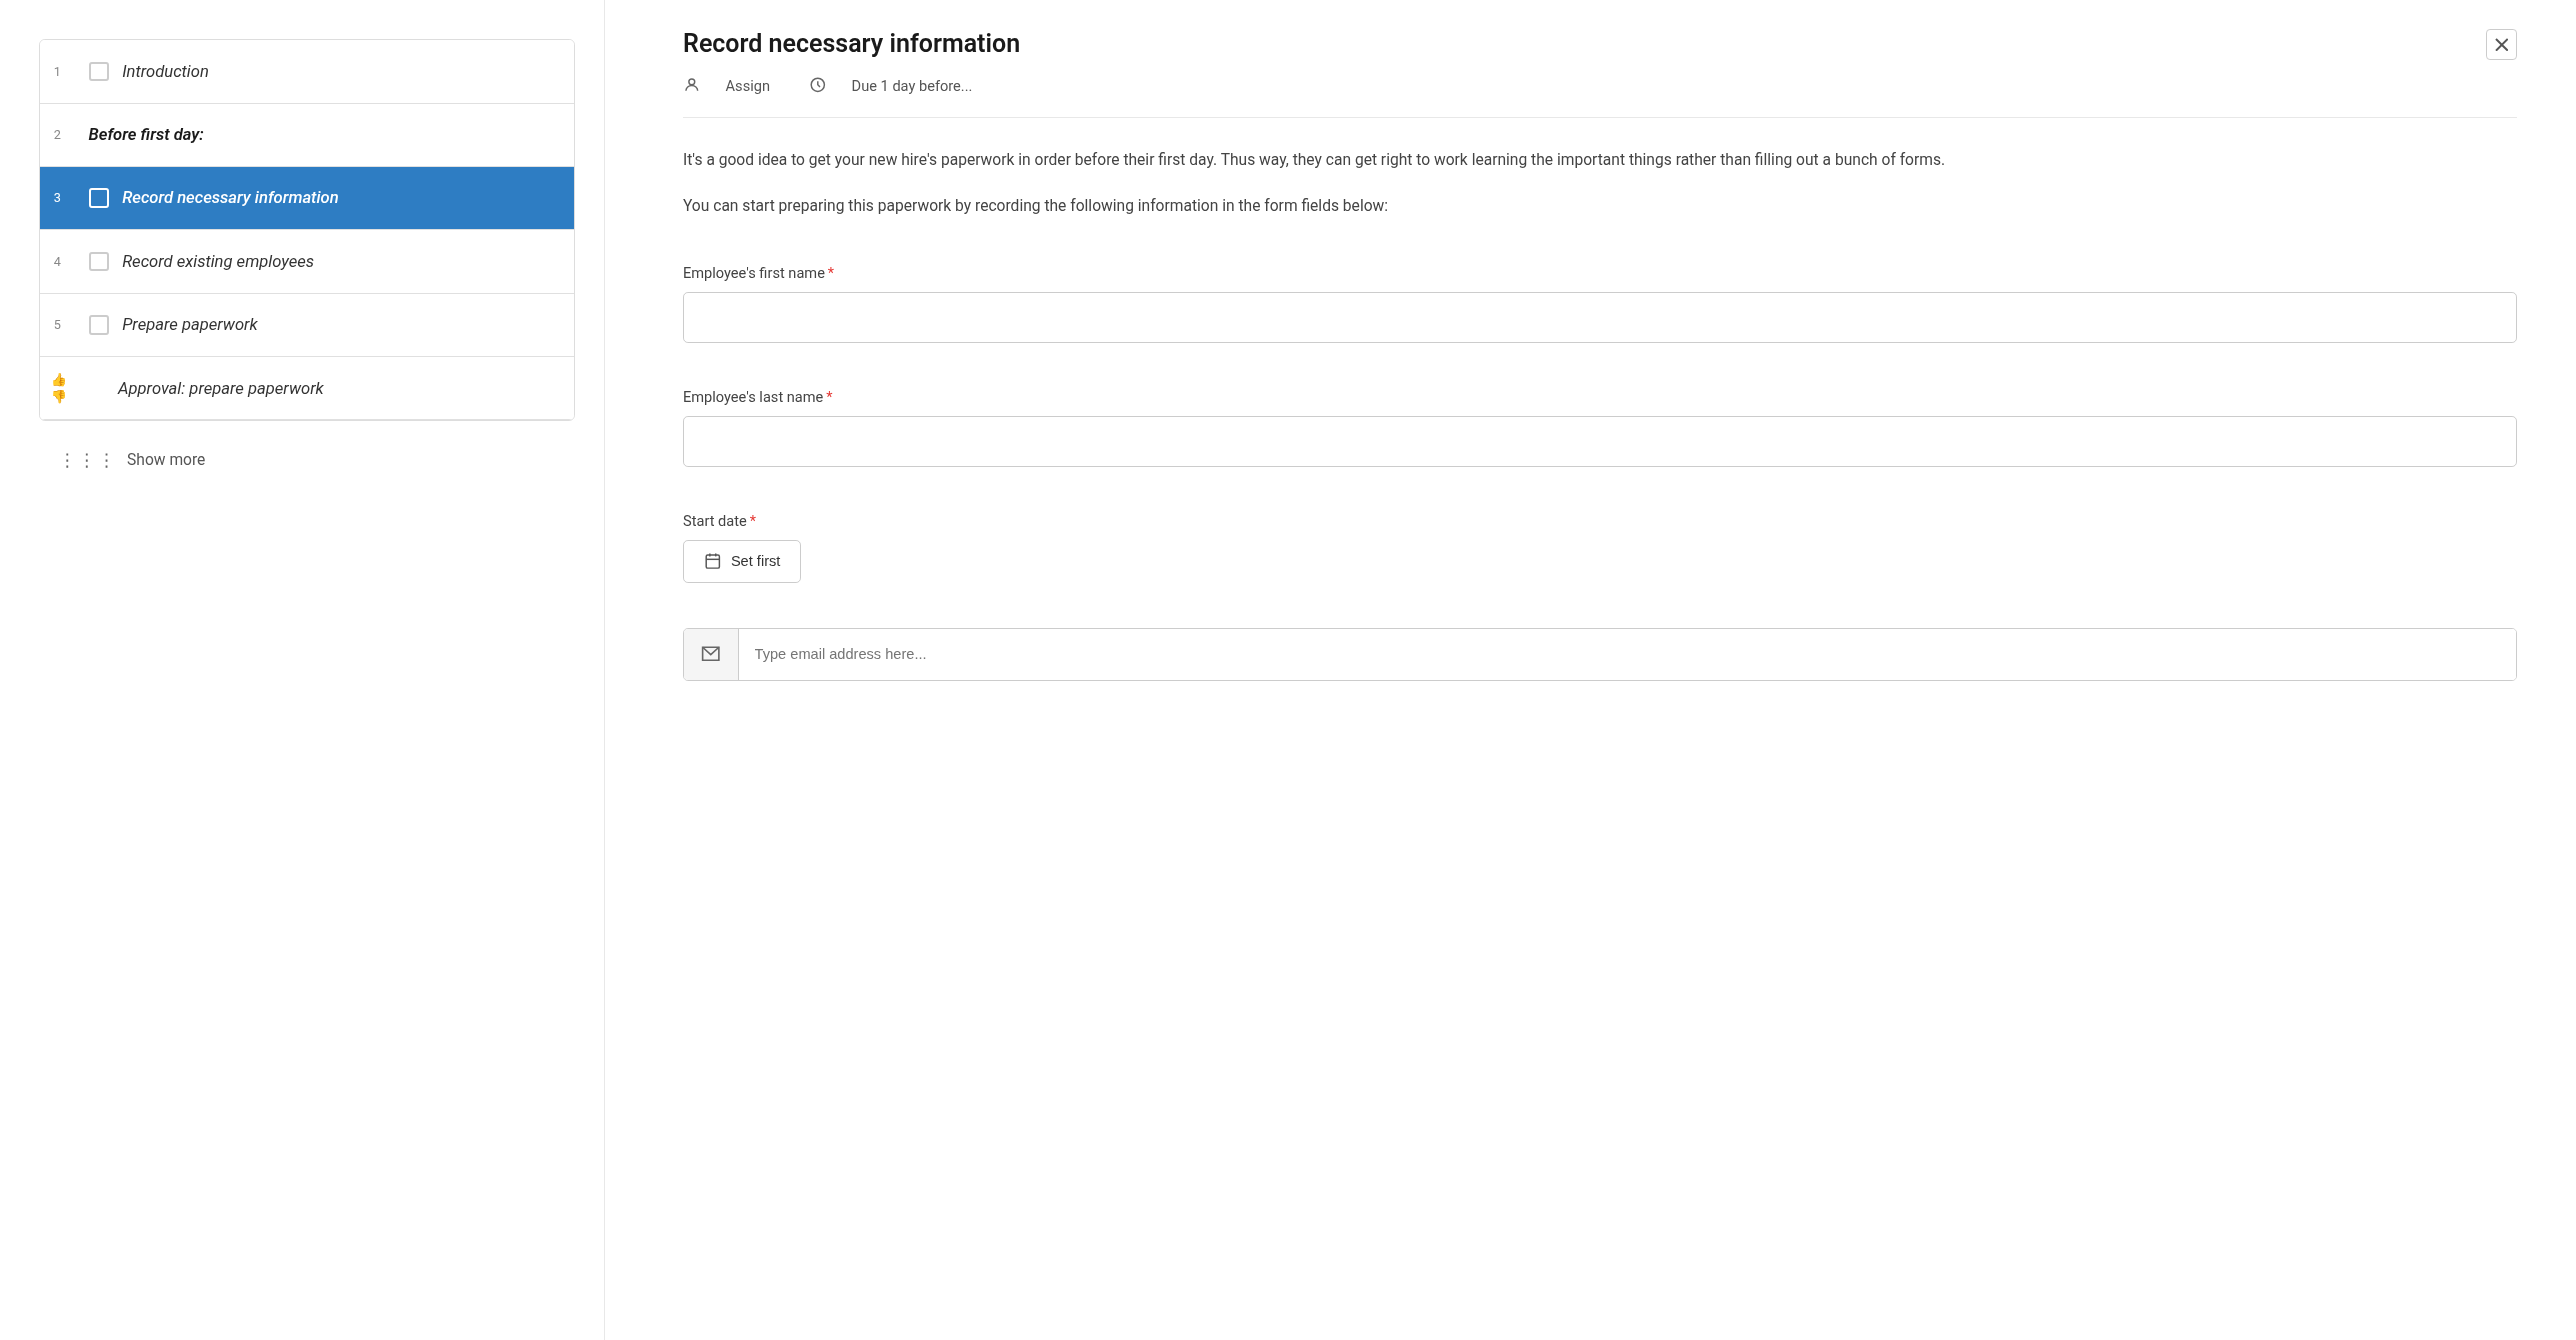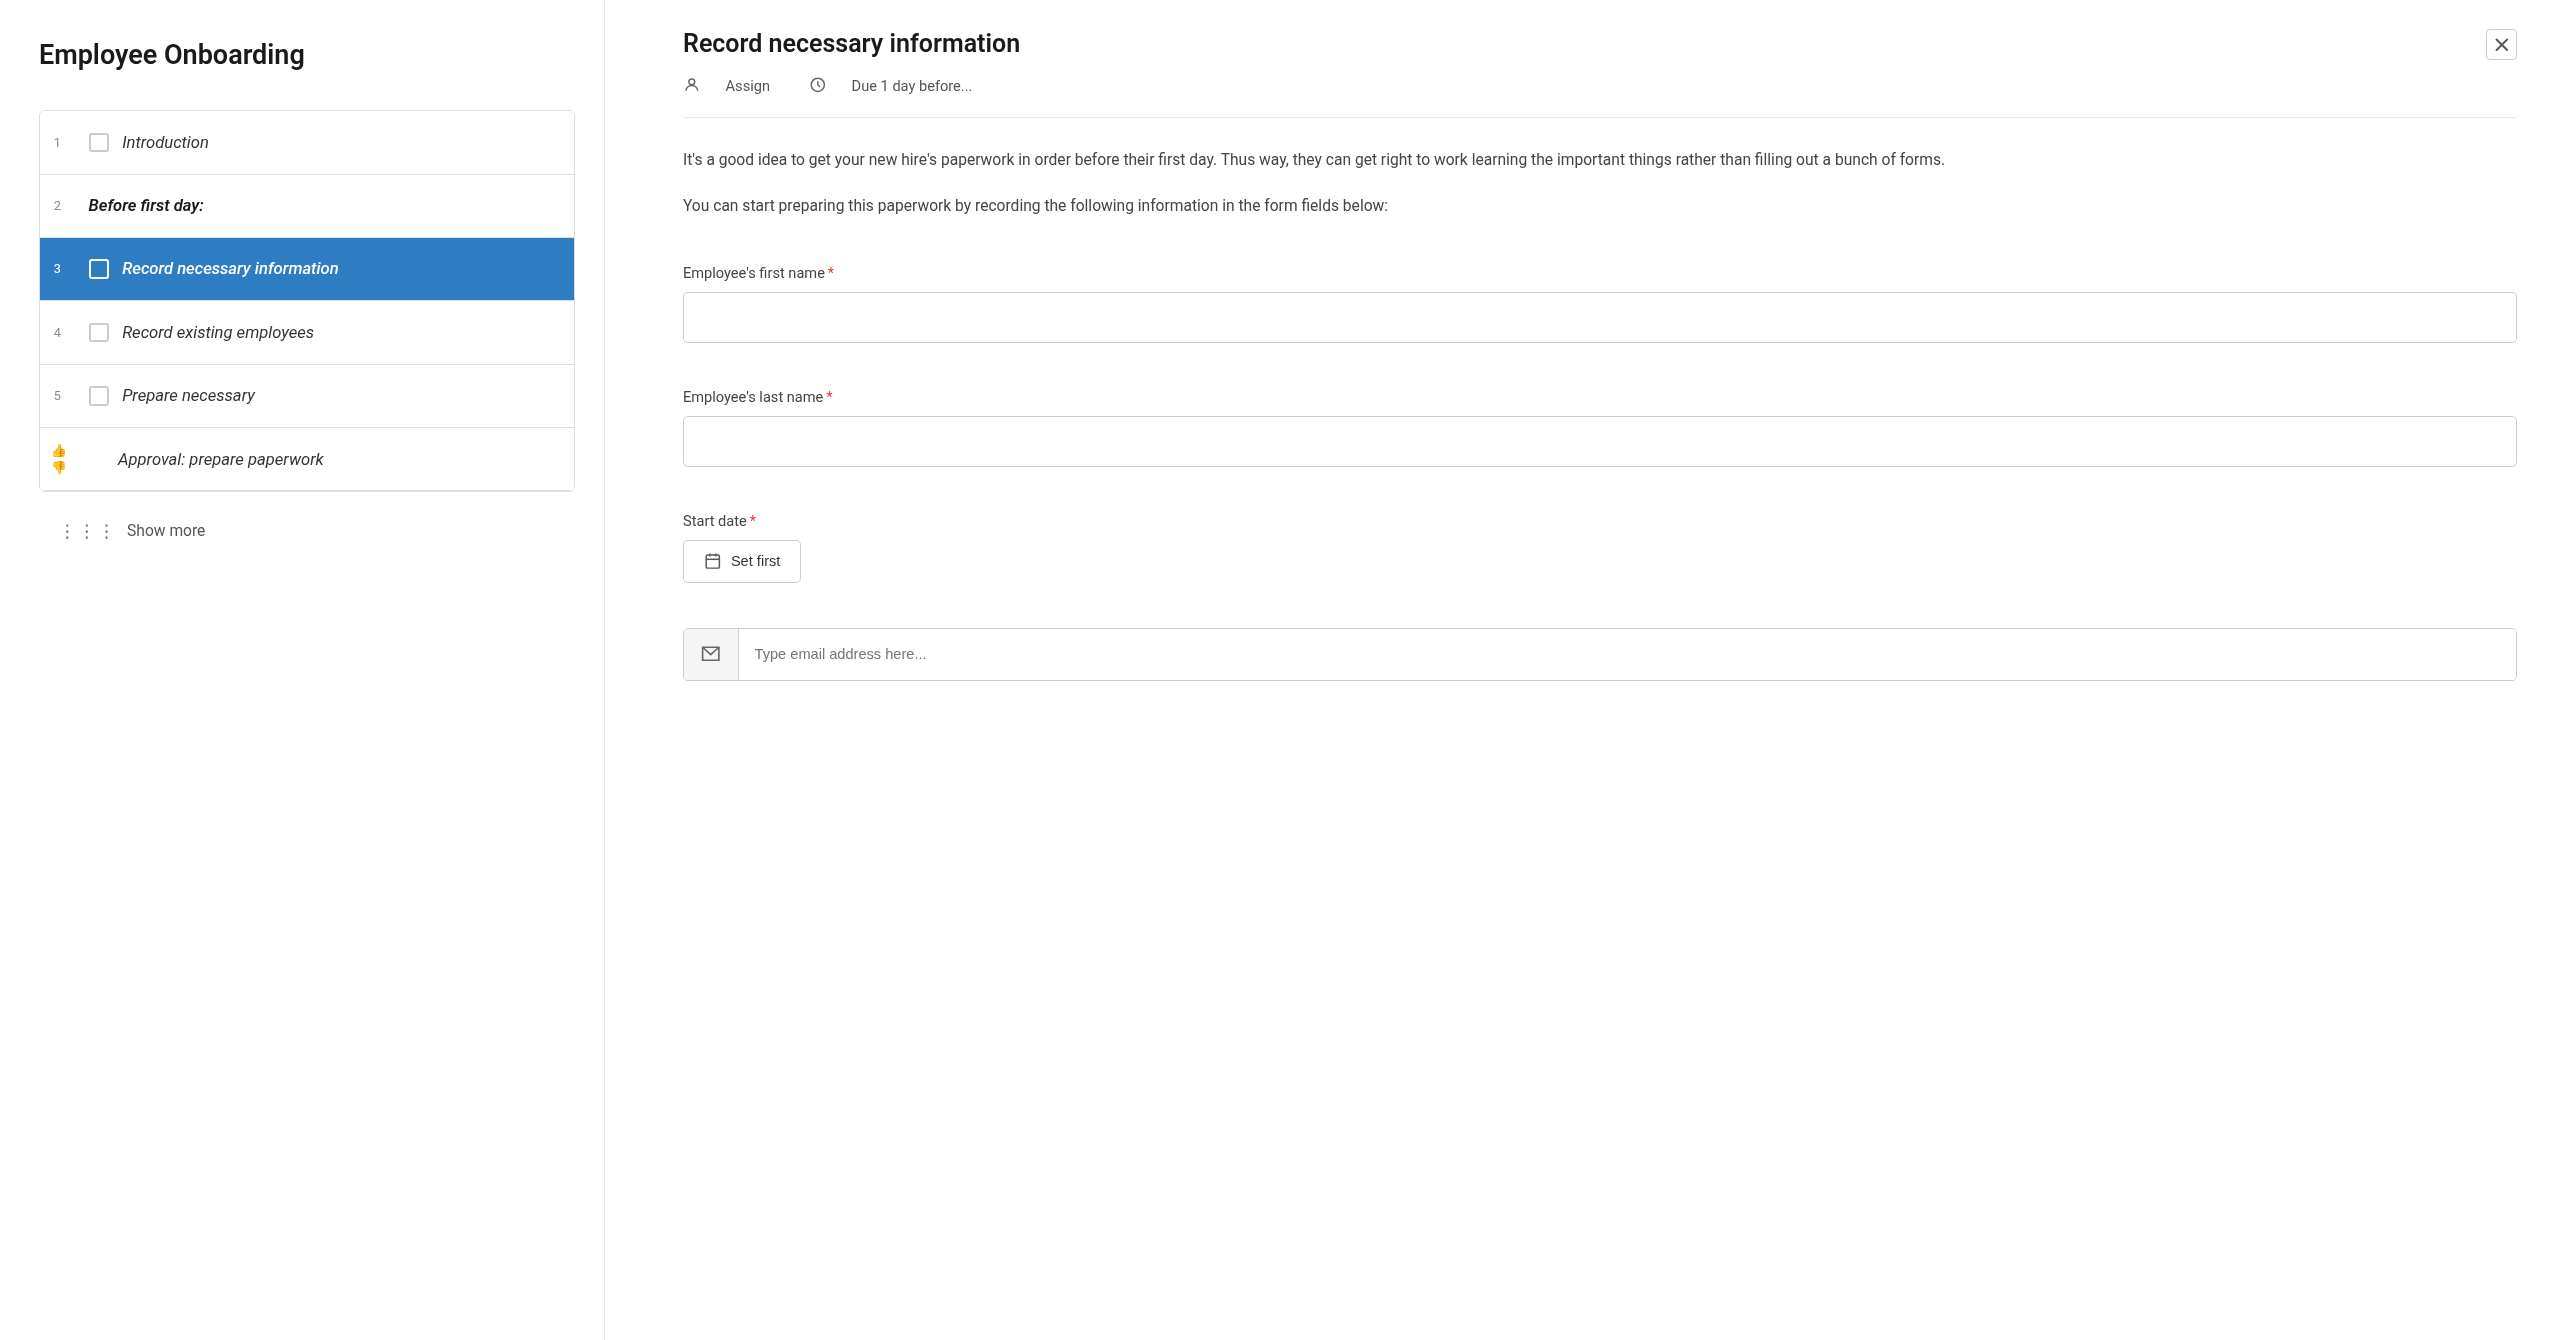--- a/index.html
+++ b/index.html
@@ -267,21 +267,20 @@
       outline: none;
       background: #fff;
     }
   </style>
 </head>
 <body>
 
 <div class="app-container">
 
   <div class="left-panel">
-    <h1 class="page-title">Employee Onboarding</h1>
 
     <div class="task-list">
 
       <div class="task-item-numbered">
         <span class="num-badge">1</span>
         <div class="task-content">
           <div class="task-checkbox"></div>
           <span class="task-label">Introduction</span>
         </div>
       </div>
@@ -306,21 +305,21 @@
         <div class="task-content">
           <div class="task-checkbox"></div>
           <span class="task-label">Record existing employees</span>
         </div>
       </div>
 
       <div class="task-item-numbered">
         <span class="num-badge">5</span>
         <div class="task-content">
           <div class="task-checkbox"></div>
-          <span class="task-label">Prepare necessary</span>
+          <span class="task-label">Prepare paperwork</span>
         </div>
       </div>
 
       <div class="approval-item">
         <div class="approval-icons">
           <span class="approval-icon">👍</span>
           <span class="approval-icon">👎</span>
         </div>
         <span class="task-label" style="padding-left:29px;">Approval: prepare paperwork</span>
       </div>

